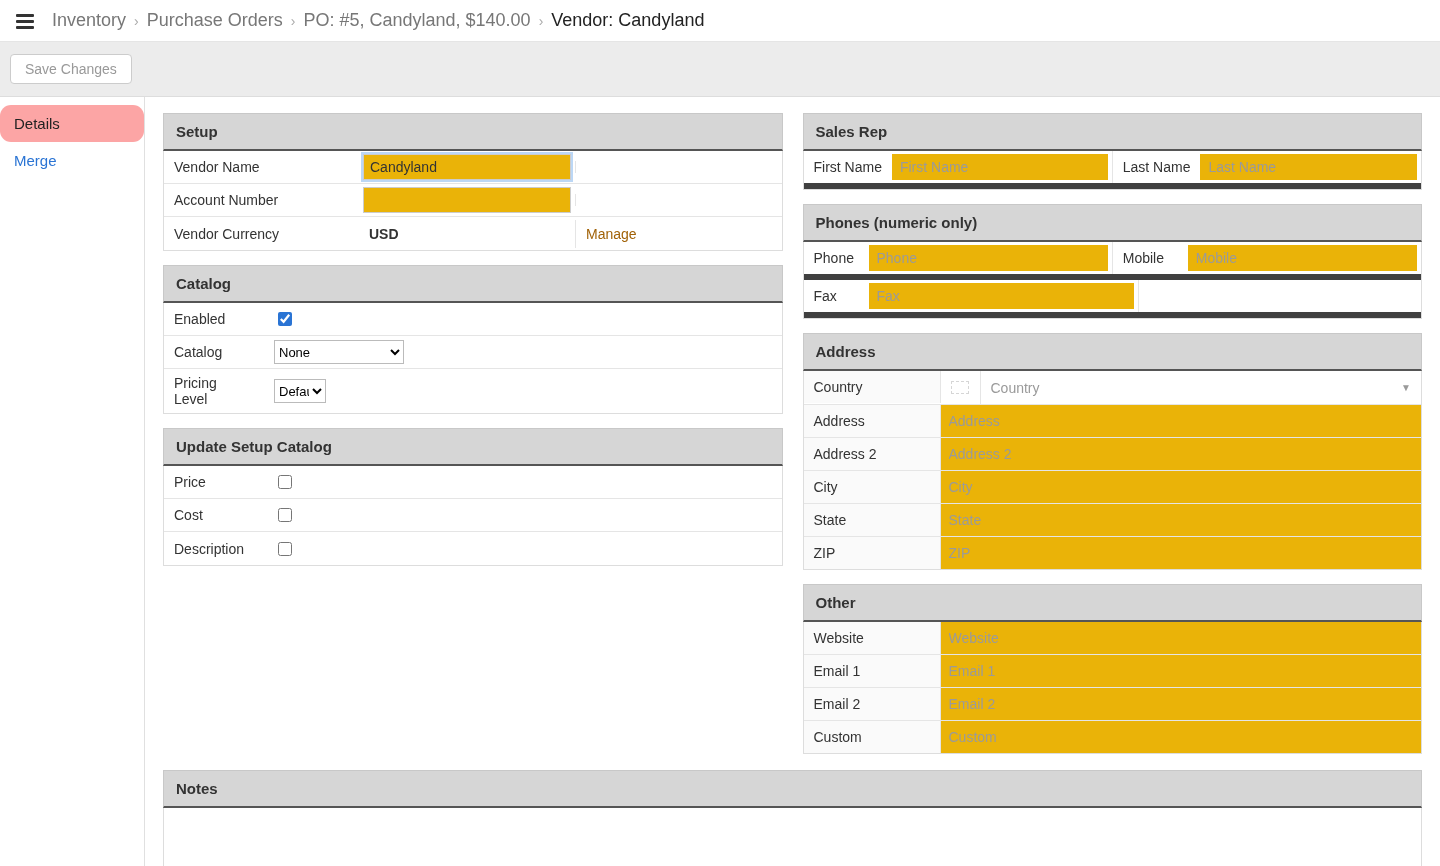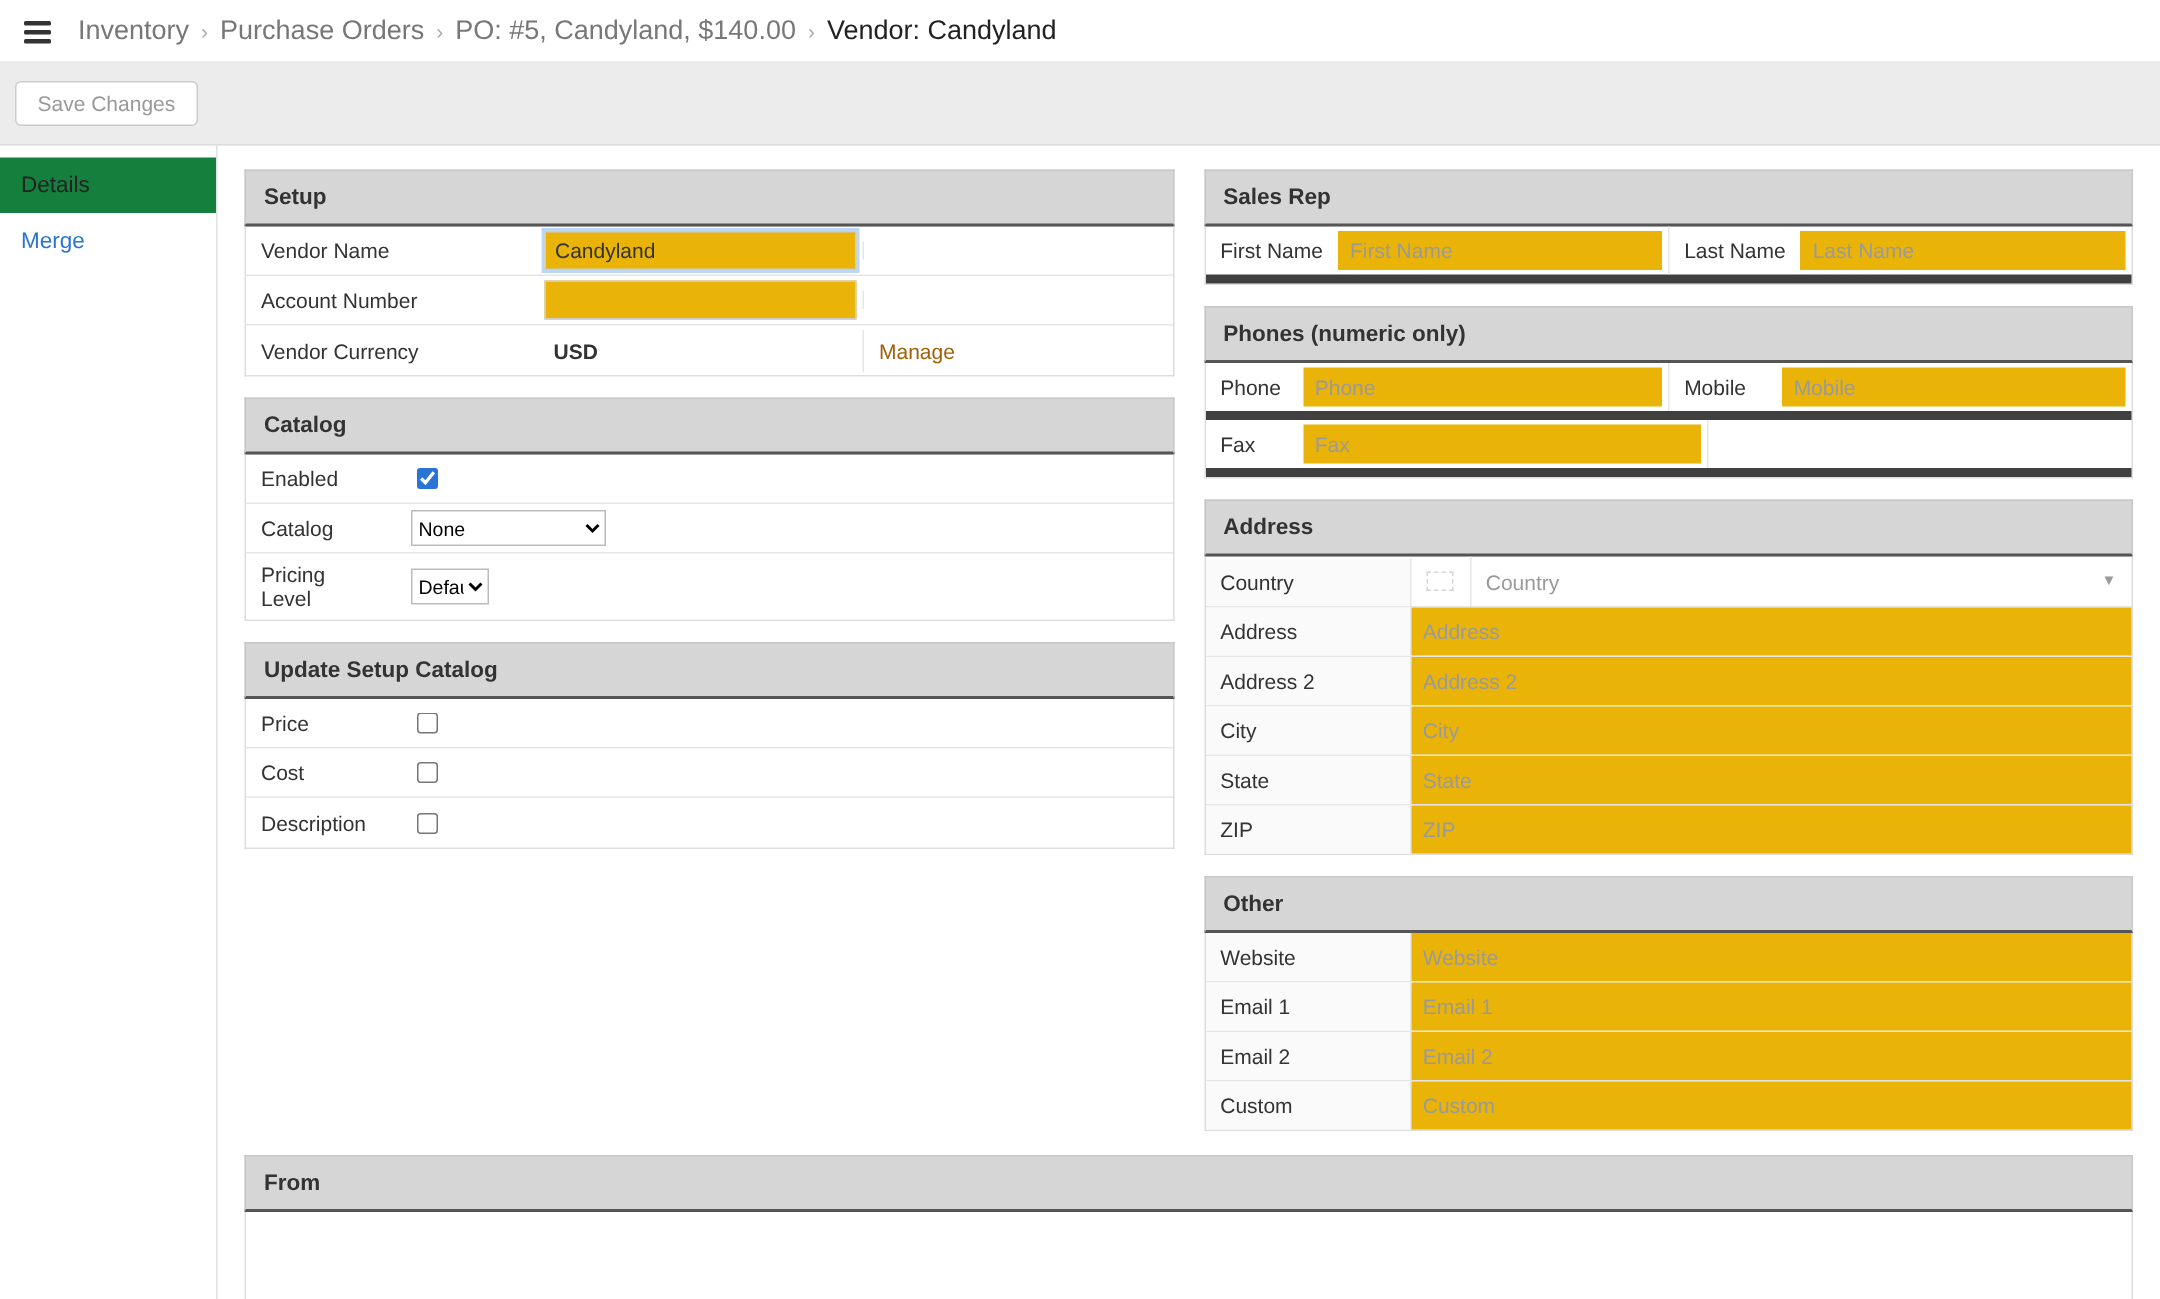--- a/index.html
+++ b/index.html
@@ -18,21 +18,21 @@
   .chev { margin:0 8px; color:#aaa; font-size:14px; }
 
   
   .toolbar { background:#ececec; padding:12px 10px; border-bottom:1px solid #ddd; }
   .btn { background:#fff; border:1px solid #ccc; border-radius:4px; padding:6px 14px; font-size:14px; color:#999; cursor:pointer; }
 
   
   .layout { display:flex; }
   .sidebar { width:145px; border-right:1px solid #e0e0e0; padding-top:8px; min-height:760px; }
   .side-item { padding:10px 14px; font-size:15px; cursor:pointer; }
-  .side-item.active { background:#15803d; color:#222; font-weight:500; }
+  .side-item.active { background:#fca5a5; color:#222; font-weight:500;border-radius:11px; }
   .side-link { color:#2a74d4; }
 
   .content { flex:1; padding:16px 18px 0 18px; }
   .cols { display:flex; gap:20px; align-items:flex-start; }
   .col { flex:1; min-width:0; }
 
   .panel-header {
     background:#d6d6d6;
     border:1px solid #c8c8c8;
     border-bottom:2px solid #555;
@@ -76,21 +76,21 @@
   
   .pair-row { display:flex; border-bottom:6px solid #404040; }
   .pair-half { flex:1; display:flex; align-items:center; border-right:1px solid #e5e5e5; }
   .pair-half:last-child { border-right:none; }
   .pair-half .lbl { padding:6px 10px; min-width:75px; white-space:nowrap; }
   .pair-half .inp { flex:1; padding:3px 4px 3px 0; }
   .pair-half .inp input { border:none; height:26px; width:100%; padding-left:8px; }
   .pair-row.single .pair-half { flex:1; }
   .pair-row.single .pair-half:first-child { flex:0 0 335px; }
 
-  .addr-row { display:flex; align-items:center; border-bottom:1px solid #e5e5e5; }
+  .addr-row { display:flex; align-items:flex-start; border-bottom:1px solid #e5e5e5; }
   .addr-row:last-child { border-bottom:none; }
   .addr-row .albl { width:137px; padding:8px 10px; border-right:1px solid #e5e5e5; background:#fafafa; }
   .addr-row .aval { flex:1; display:flex; align-items:center; }
   .addr-row .aval input { border:none; height:32px; padding-left:8px; }
 
   .country-box { flex:1; display:flex; align-items:center; height:33px; }
   .country-box .flag-slot { width:40px; border-right:1px solid #e5e5e5; height:100%; display:flex; align-items:center; justify-content:center; }
   .flag-slot .flag { width:18px; height:13px; border:1px dashed #bbb; opacity:.6; }
   .country-box .ctext { flex:1; padding-left:10px; color:#9a9a9a; }
   .country-box .carrow { width:30px; text-align:center; color:#9a9a9a; font-size:10px; }
@@ -301,17 +301,17 @@
             <div class="albl">Custom</div>
             <div class="aval">
                 <input type="text" placeholder="Custom" style="">
               </div>
           </div>
         </div>
       </div>
     </div>
 
     <div class="notes-wrap">
-      <div class="panel-header">From</div>
+      <div class="panel-header">Notes</div>
       <div class="notes-body"></div>
     </div>
   </div>
 </div>
 
 </body></html>

